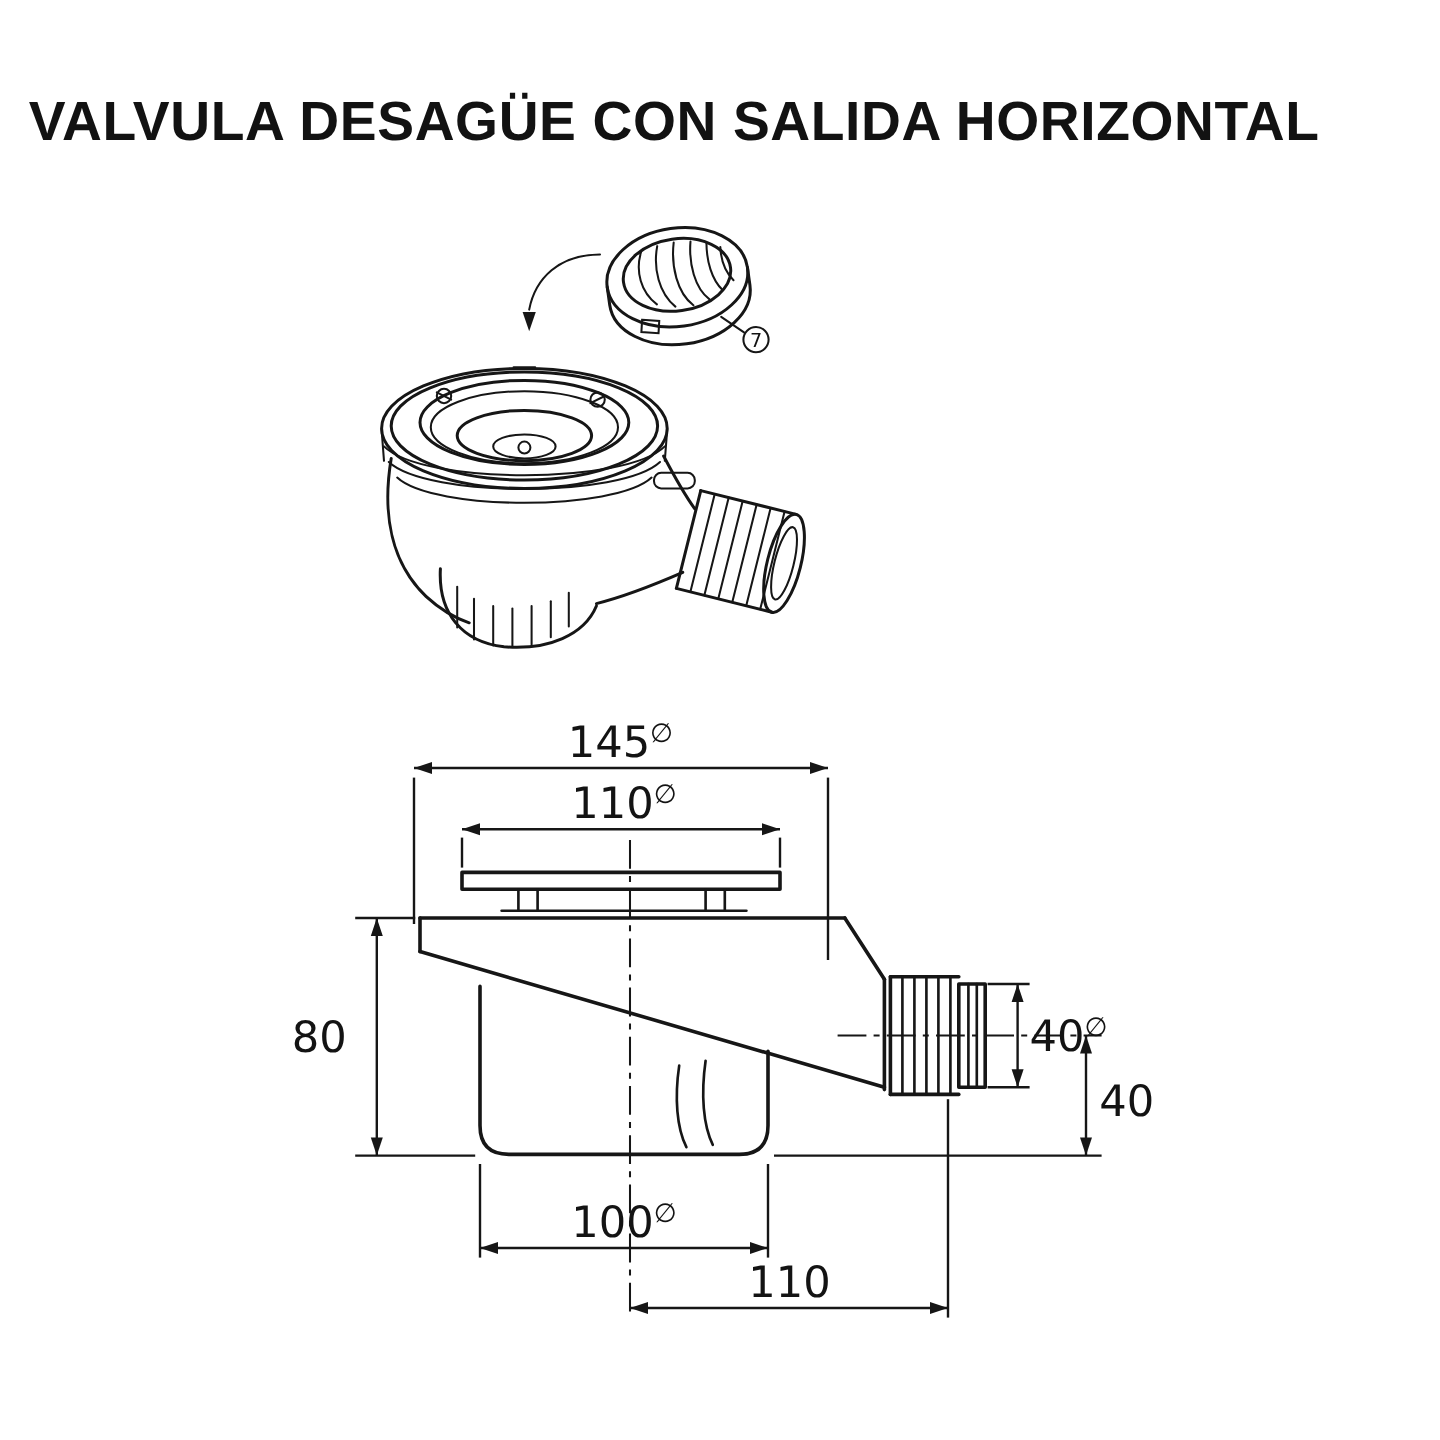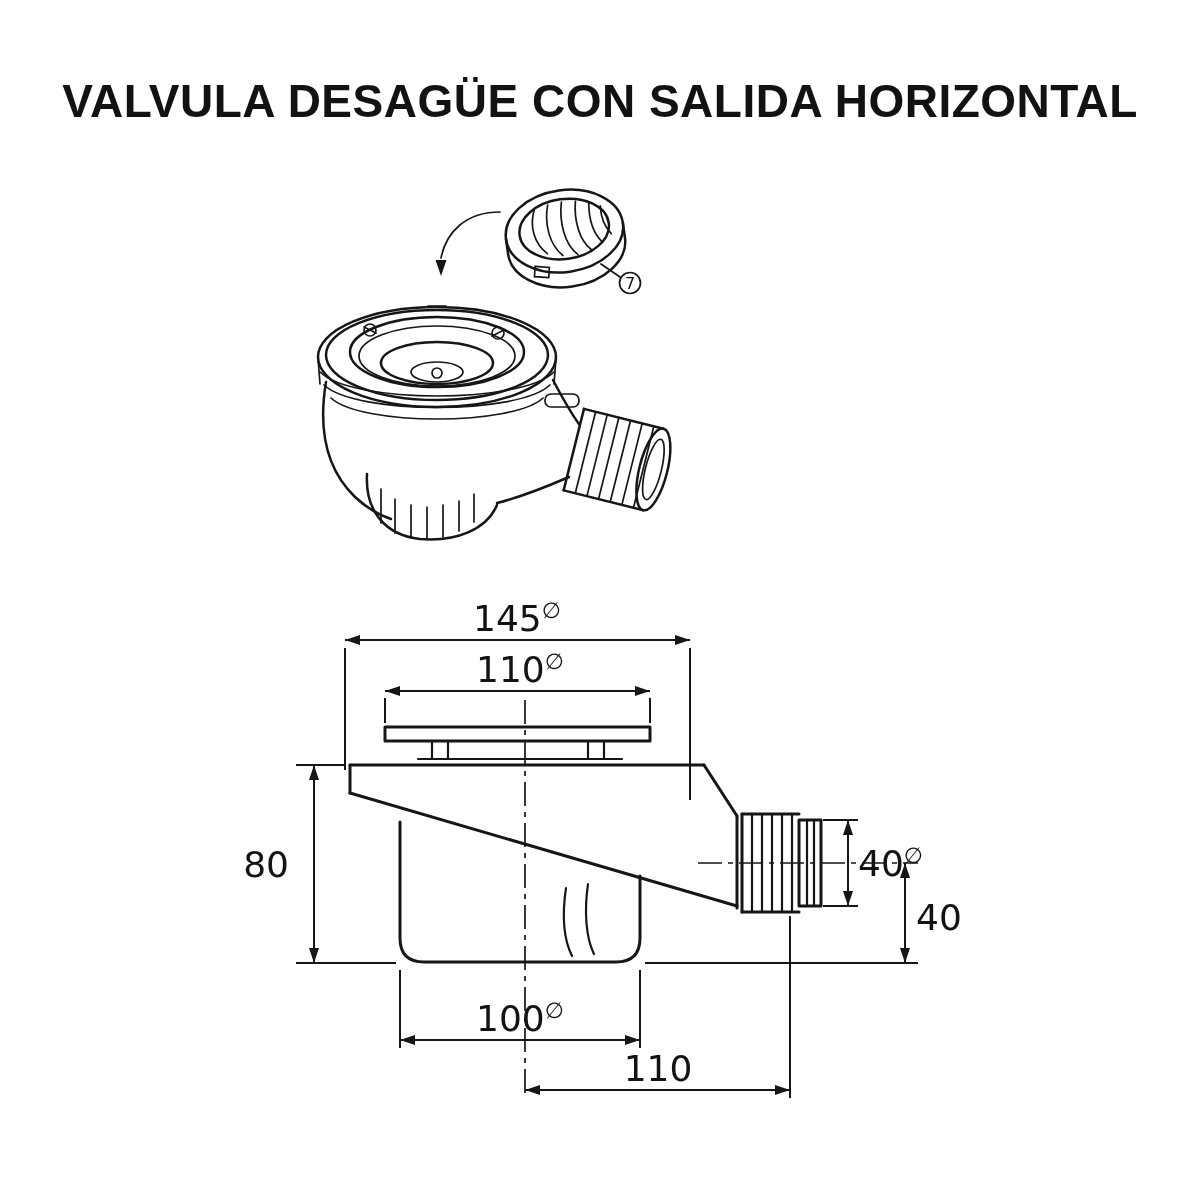--- a/index.html
+++ b/index.html
@@ -1,23 +1,23 @@
 <!DOCTYPE html>
 <html><head>
 <meta charset="utf-8">
 <style>
   * { margin:0; padding:0; box-sizing:border-box; }
   html,body { width:1200px; height:1200px; background:#ffffff; }
   body { font-family:"DejaVu Sans", sans-serif; color:#131313; }
   .page { position:relative; width:1200px; height:1200px; background:#fff; overflow:hidden; }
   .title {
     position:absolute; top:74px; left:0; width:100%;
-    text-align:center; font-size:46px; font-weight:bold; color:#121212;
+    font-size:46px; font-weight:bold; color:#121212;
     font-family:"Liberation Sans","DejaVu Sans",sans-serif;
-    letter-spacing:0.5px; white-space:nowrap;
+    letter-spacing:0.5px; white-space:nowrap;padding-left:24px;
   }
   svg { position:absolute; top:0; left:0; }
   .ol  { stroke:#161616; stroke-width:3;   fill:none; stroke-linecap:round; stroke-linejoin:round; }
   .ol2 { stroke:#161616; stroke-width:2.2; fill:none; stroke-linecap:round; stroke-linejoin:round; }
   .pv  { stroke:#161616; stroke-width:2.5; fill:none; stroke-linecap:round; stroke-linejoin:round; }
   .pvt { stroke:#161616; stroke-width:1.7; fill:none; stroke-linecap:round; }
   .dl  { stroke:#161616; stroke-width:2;   fill:none; }
   .cl  { stroke:#161616; stroke-width:1.7; fill:none; stroke-dasharray:24 6 5 6; }
   .arr { fill:#161616; stroke:none; }
   .dim { font-size:36px; fill:#131313; font-family:"DejaVu Sans",sans-serif; }

